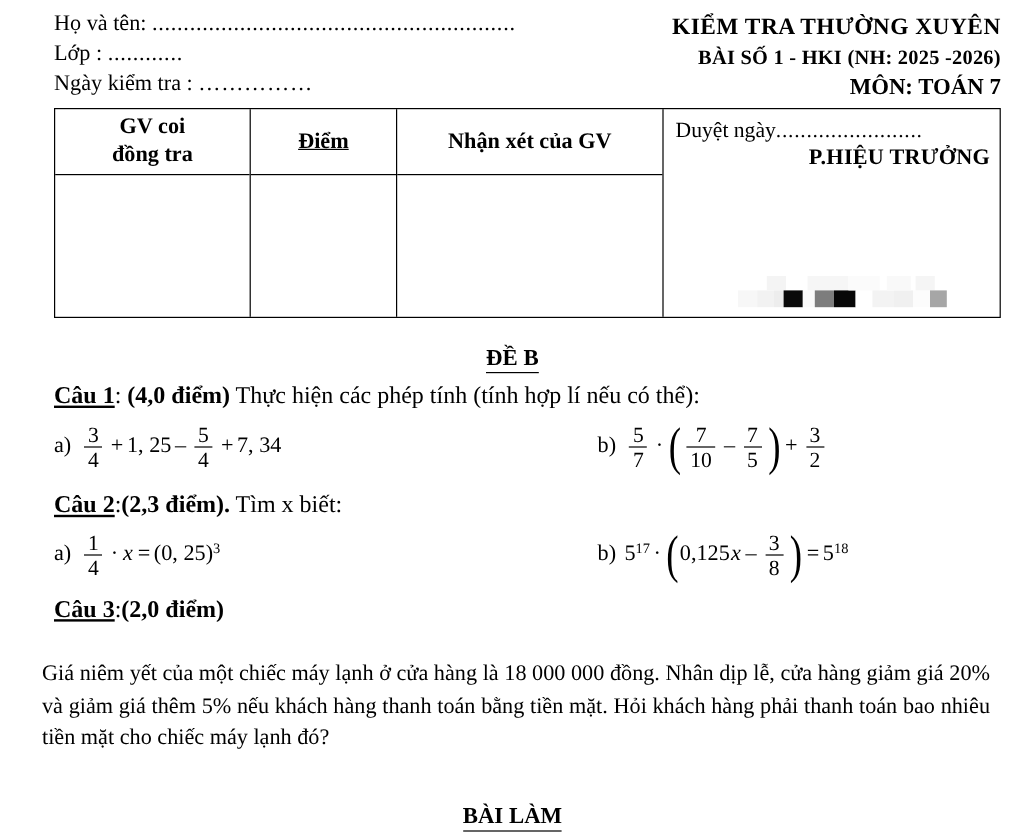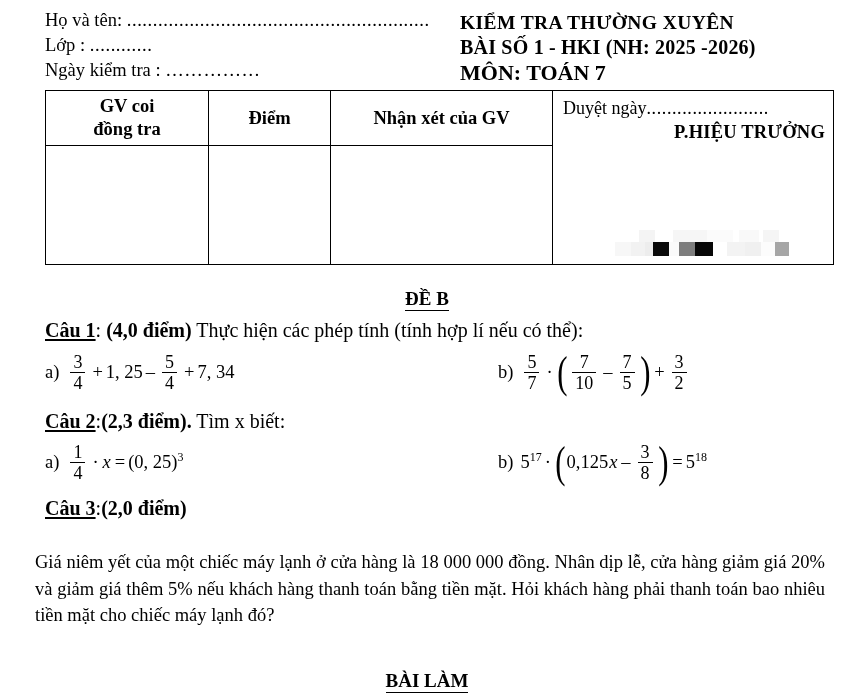--- a/index.html
+++ b/index.html
@@ -41,38 +41,38 @@
     font-size: 18.5px;
     line-height: 25px;
     white-space: nowrap;
     overflow: hidden;
   }
   .field-label { }
   .dots { letter-spacing: 0.6px; }
 
   .exam-title {
     flex: 1;
-    text-align: left;
+    text-align: right;
     font-weight: bold;
     padding-top: 2px;
   }
   .exam-title .t1 {
     font-size: 19.5px;
     line-height: 25px;
     letter-spacing: 0.4px;
     white-space: nowrap;
   }
   .exam-title .t2 {
-    font-size: 20px;
+    font-size: 17px;
     line-height: 25px;
     letter-spacing: 0.2px;
     white-space: nowrap;
   }
   .exam-title .t3 {
-    font-size: 22px;
+    font-size: 19px;
     line-height: 25px;
     white-space: nowrap;
   }
 
   
   .grade-table {
     position: absolute;
     left: 45px;
     top: 90px;
     width: 789px;
@@ -82,21 +82,21 @@
     display: flex;
     flex-direction: row;
   }
   .col {
     box-sizing: border-box;
     position: relative;
     border-right: 1.6px solid #000;
   }
   .col:last-child { border-right: none; }
   .col-a { width: 163px; }
-  .col-b { width: 122px; }
+  .col-b { width: 122px; text-decoration: underline; }
   .col-c { width: 222px; }
   .col-d { flex: 1; }
 
   .cell-head {
     height: 55px;
     box-sizing: border-box;
     border-bottom: 1.6px solid #000;
     display: flex;
     align-items: center;
     justify-content: center;

